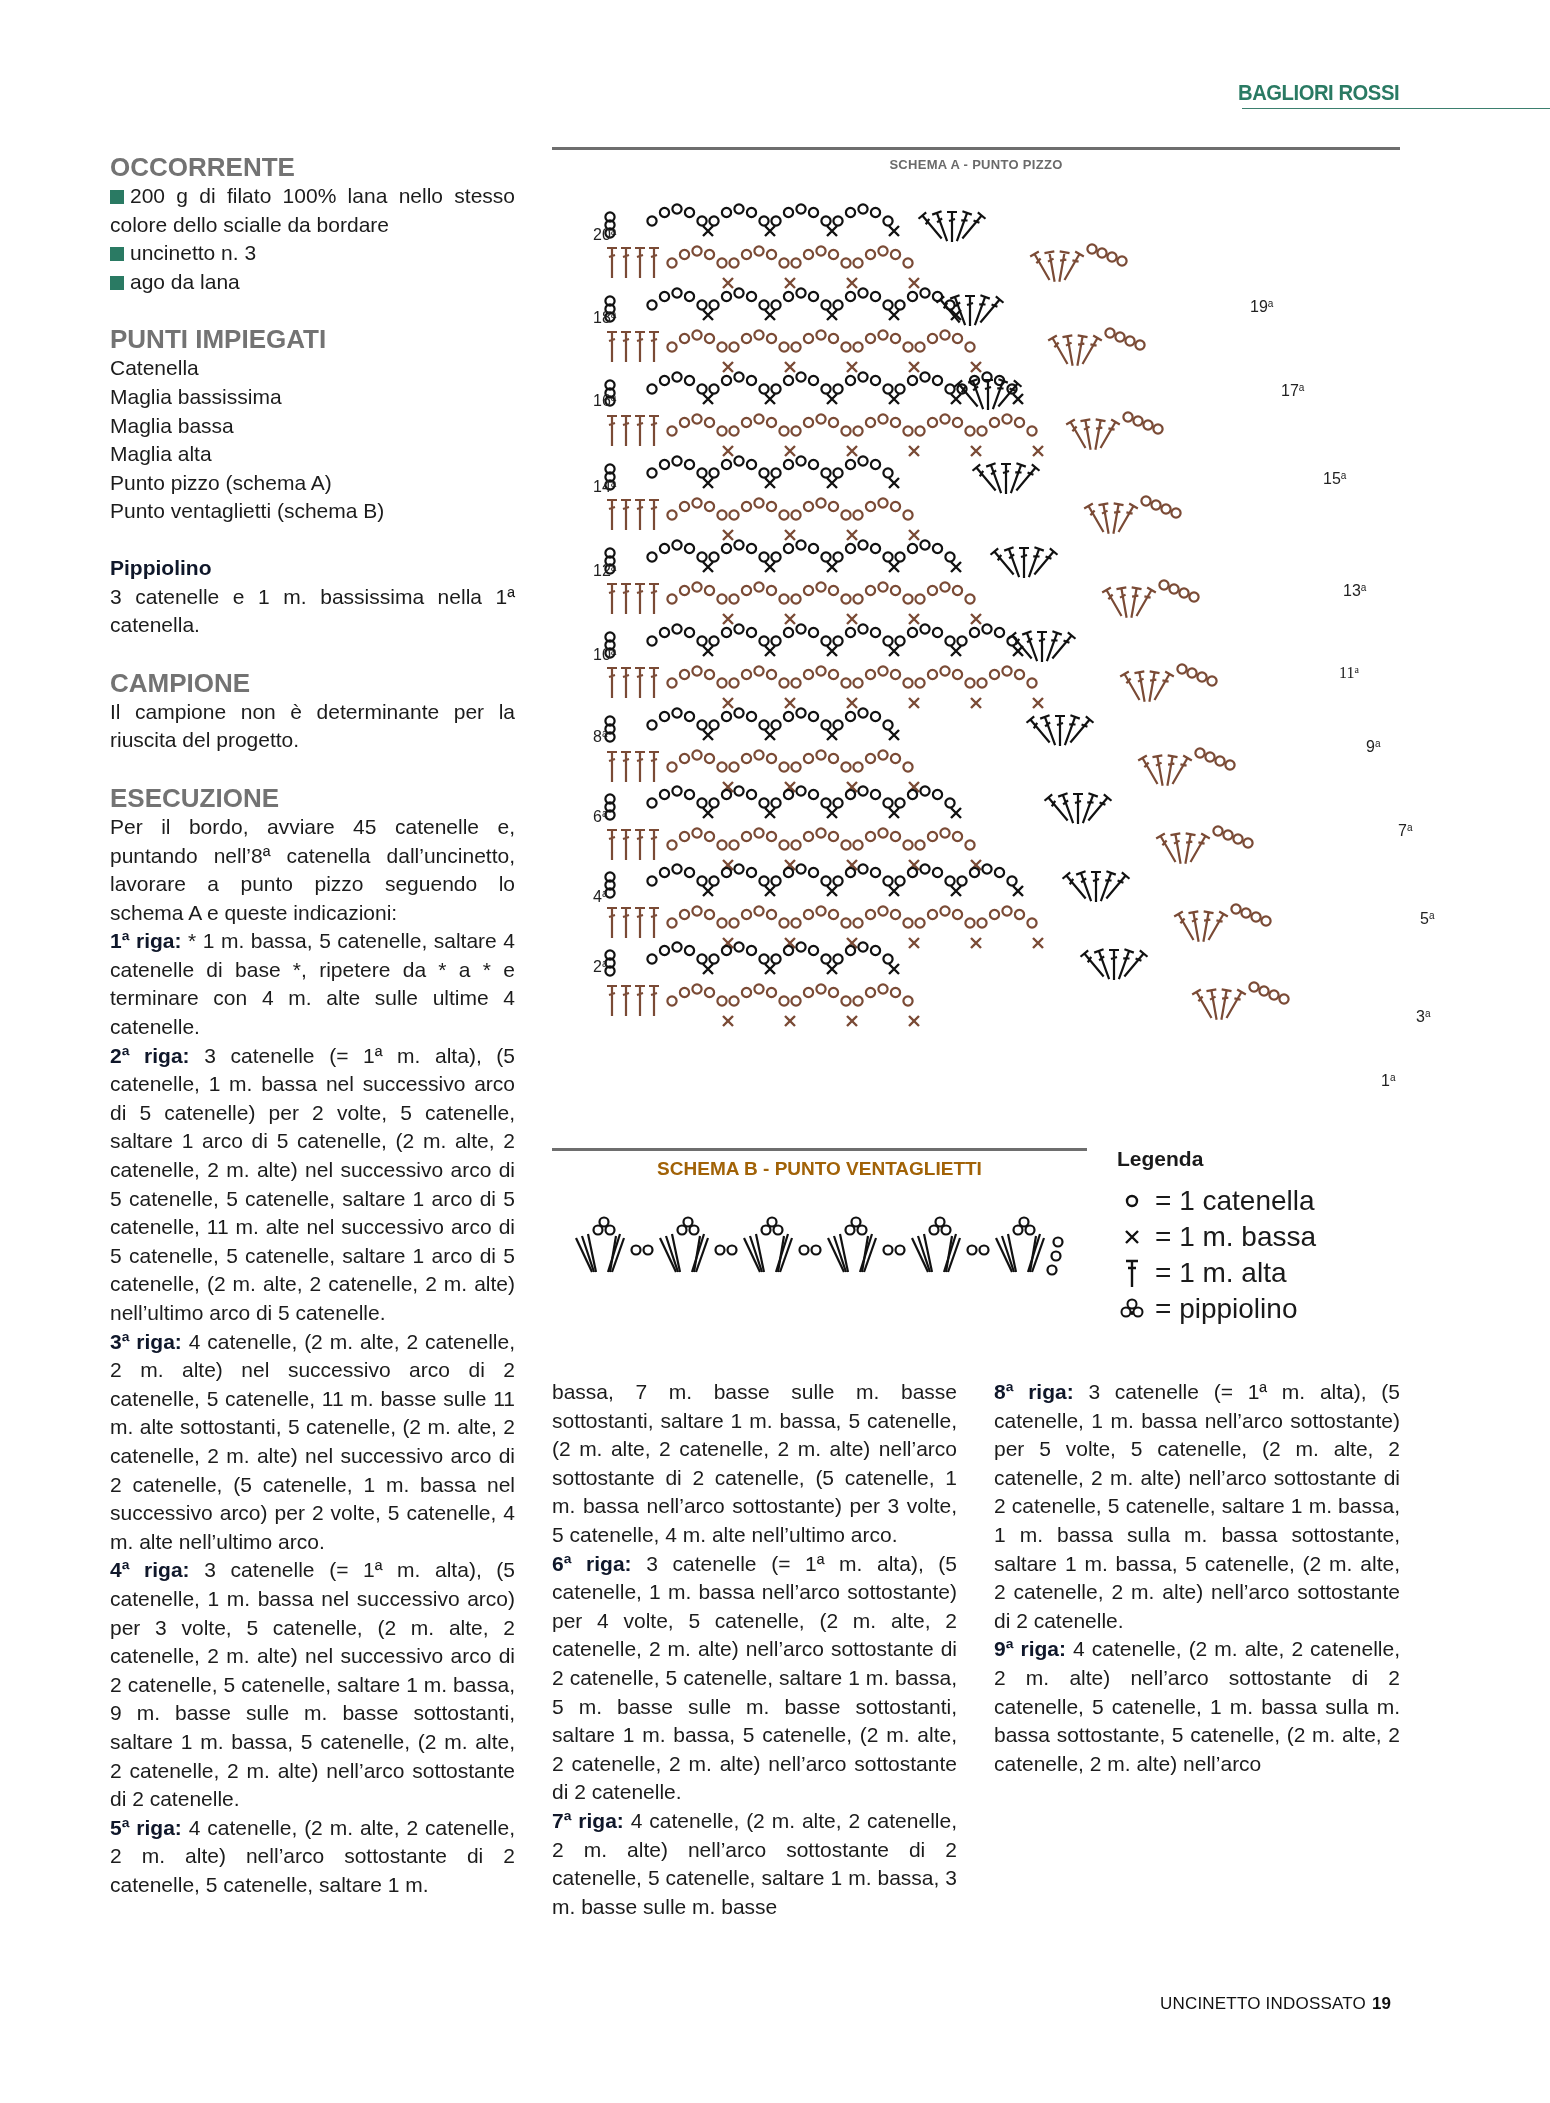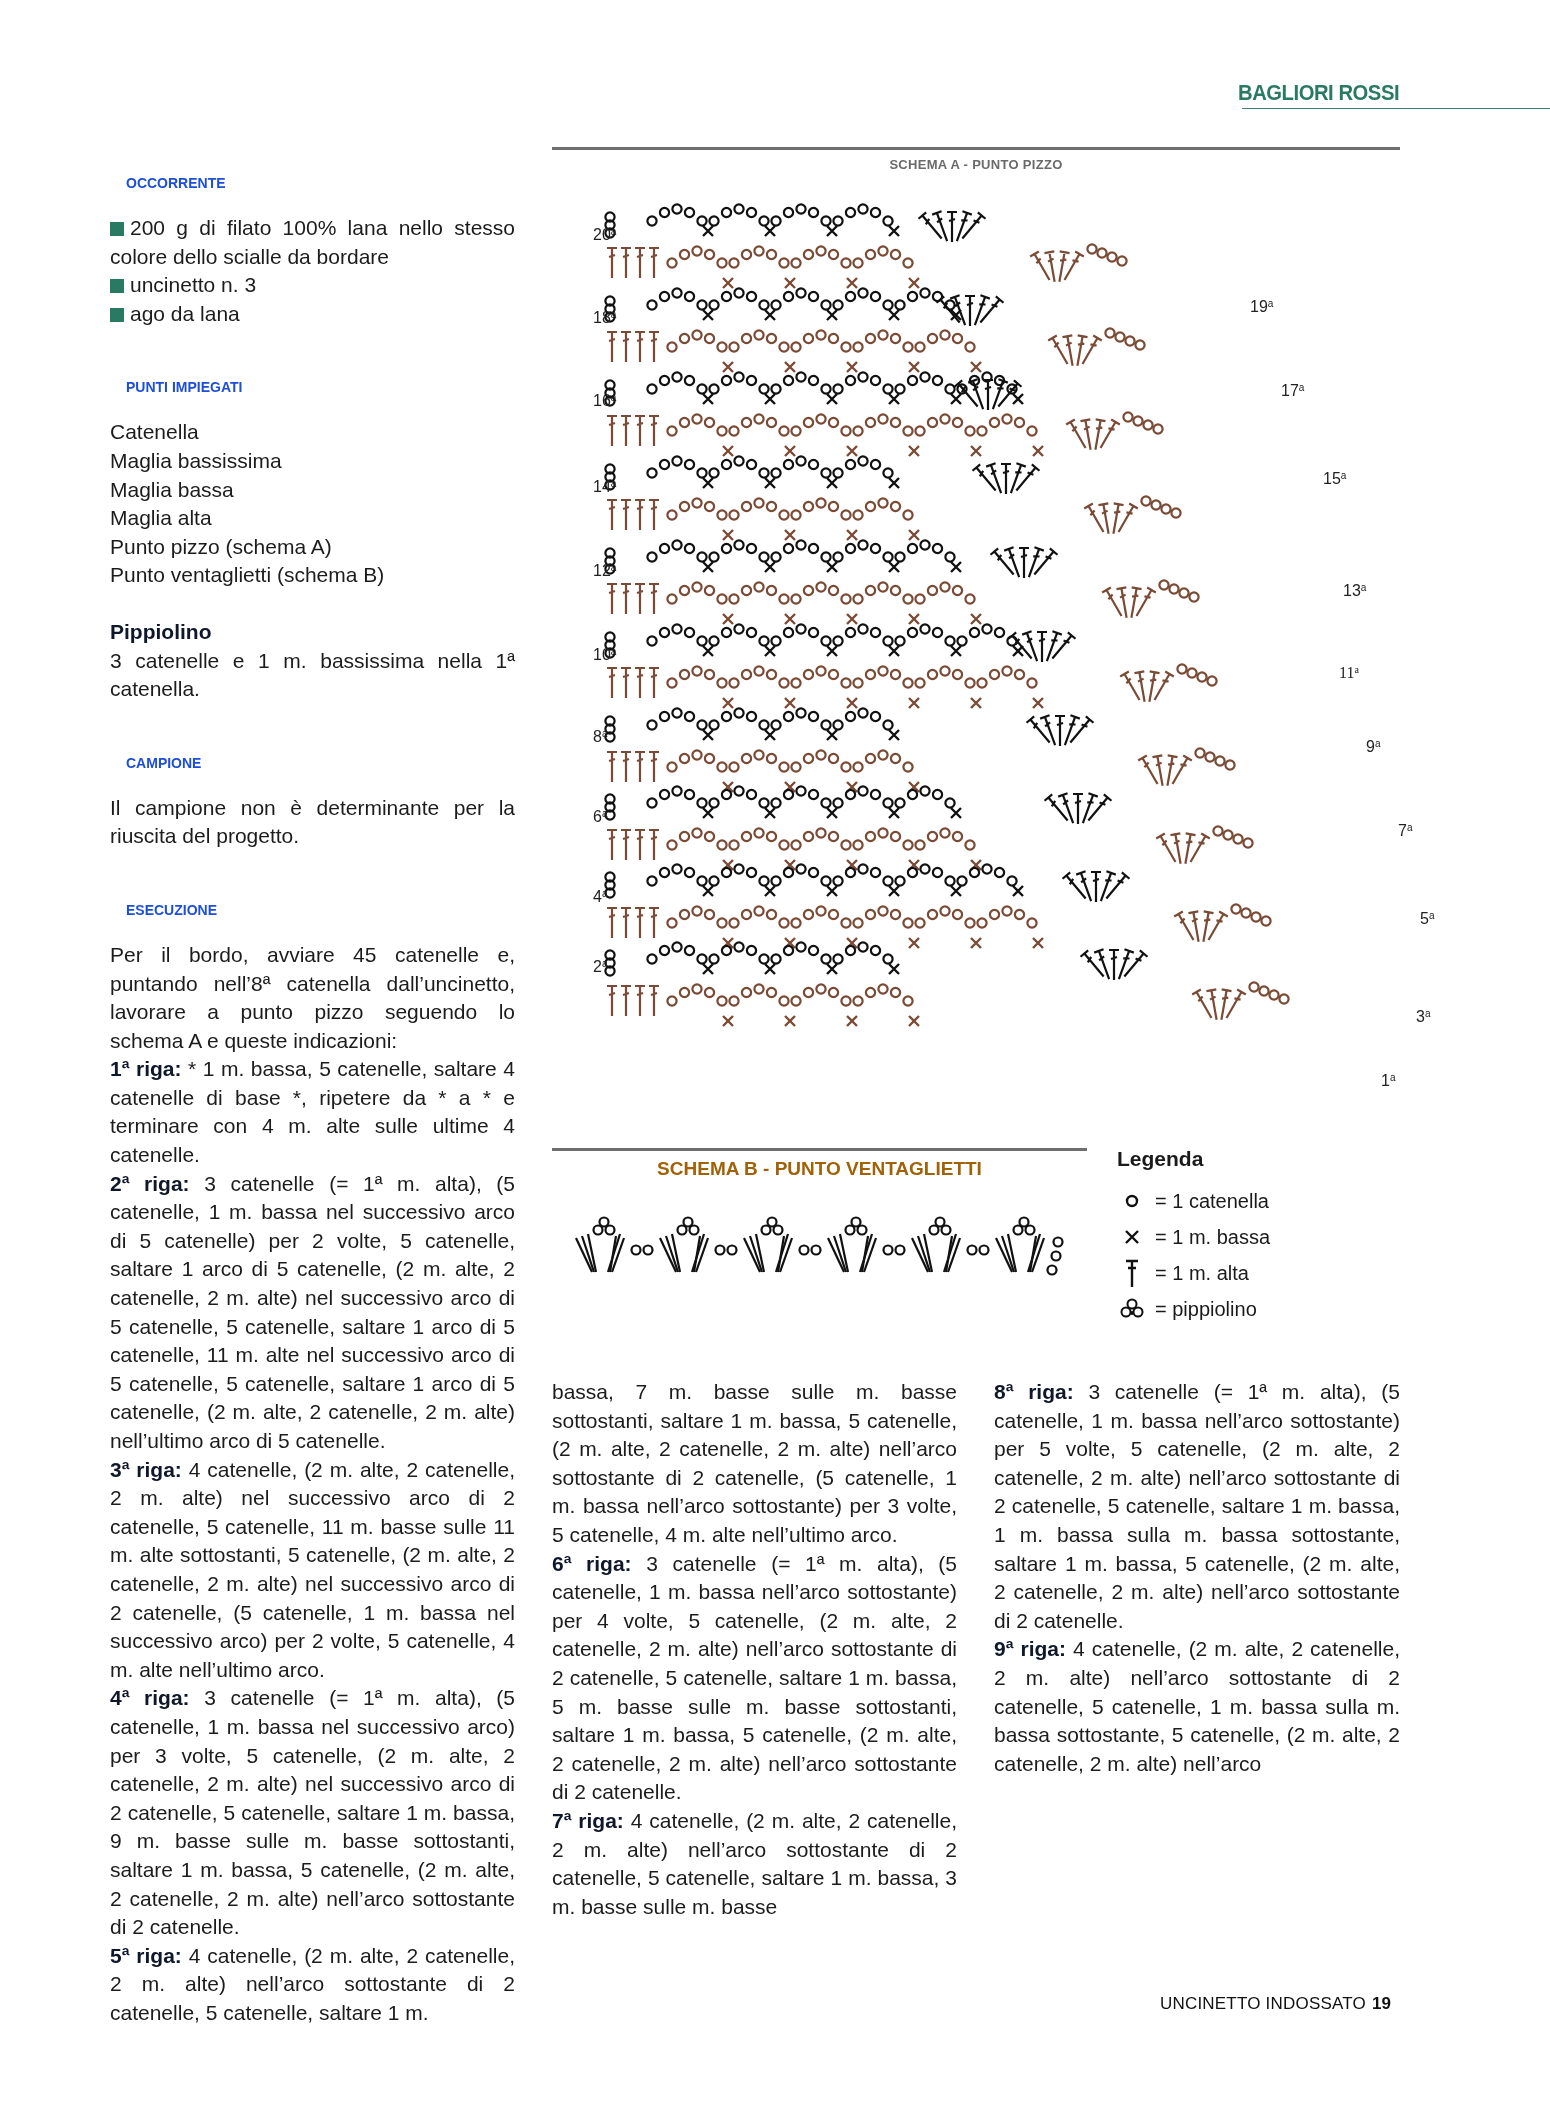--- a/index.html
+++ b/index.html
@@ -10,38 +10,38 @@
   .header-title { left:1238px; top:80px; font-family:"Liberation Sans", sans-serif; font-weight:bold;
                   font-size:22px; color:#2a7a63; letter-spacing:-0.5px; transform:scaleX(0.92); transform-origin:left; }
   .header-rule { left:1242px; top:108px; width:308px; height:1px; background:#3b7f6e; }
 
   .col { position:absolute; font-size:21px; line-height:28.6px; color:#1c1c1c; }
   .col p { margin:0; text-align:justify; }
   .col1 { left:110px; top:152px; width:405px; }
   .col2 { left:552px; top:1378px; width:405px; }
   .col3 { left:994px; top:1378px; width:406px; }
 
-  .sec-head { color:#1d4ed8; font-size:14px; line-height:30px; margin:16px; }
+  .sec-head { color:#737373; font-size:26px; line-height:30px; margin:0; }
   .bullet { display:inline-block; width:14px; height:14px; background:#2a7a63; margin-right:6px; vertical-align:-1px; }
   .gap { height:28px; }
   .bold { font-weight:bold; color:#0f172a; }
   .sup { font-size:13px; vertical-align:7px; }
 
   
   .rule-a { left:552px; top:147px; width:848px; height:3px; background:#6e6e6e; }
   .schema-a-title { left:552px; top:157px; width:848px; text-align:center; font-weight:bold; font-size:13px; color:#6a6a6a; letter-spacing:0.3px; }
   .rule-b { left:552px; top:1148px; width:535px; height:3px; background:#6e6e6e; }
   .schema-b-title { left:552px; top:1158px; width:535px; text-align:center; font-weight:bold; font-size:19px; color:#a16207; }
 
   .row-label { font-size:16px; color:#222;margin-left:28px; }
   .row-label .sup { font-size:10px; vertical-align:5px; }
 
   .legend { left:1117px; top:1147px; width:250px; }
   .legend-title { font-weight:bold; font-size:21px; margin-bottom:12px; }
-  .legend-row { display:flex; align-items:center; height:36px; font-size:20px; }
+  .legend-row { display:flex; align-items:center; height:36px; font-size:28px; }
   .legend-sym { width:30px; display:flex; justify-content:center; margin-right:8px; }
 
   .footer { left:1160px; top:1994px; font-size:17px; color:#111; letter-spacing:0.2px; }
   .footer .page { font-weight:bold; margin-left:6px; }
 </style>
 </head>
 <body>
 
 <div class="abs header-title">BAGLIORI ROSSI</div>
 <div class="abs header-rule"></div>

